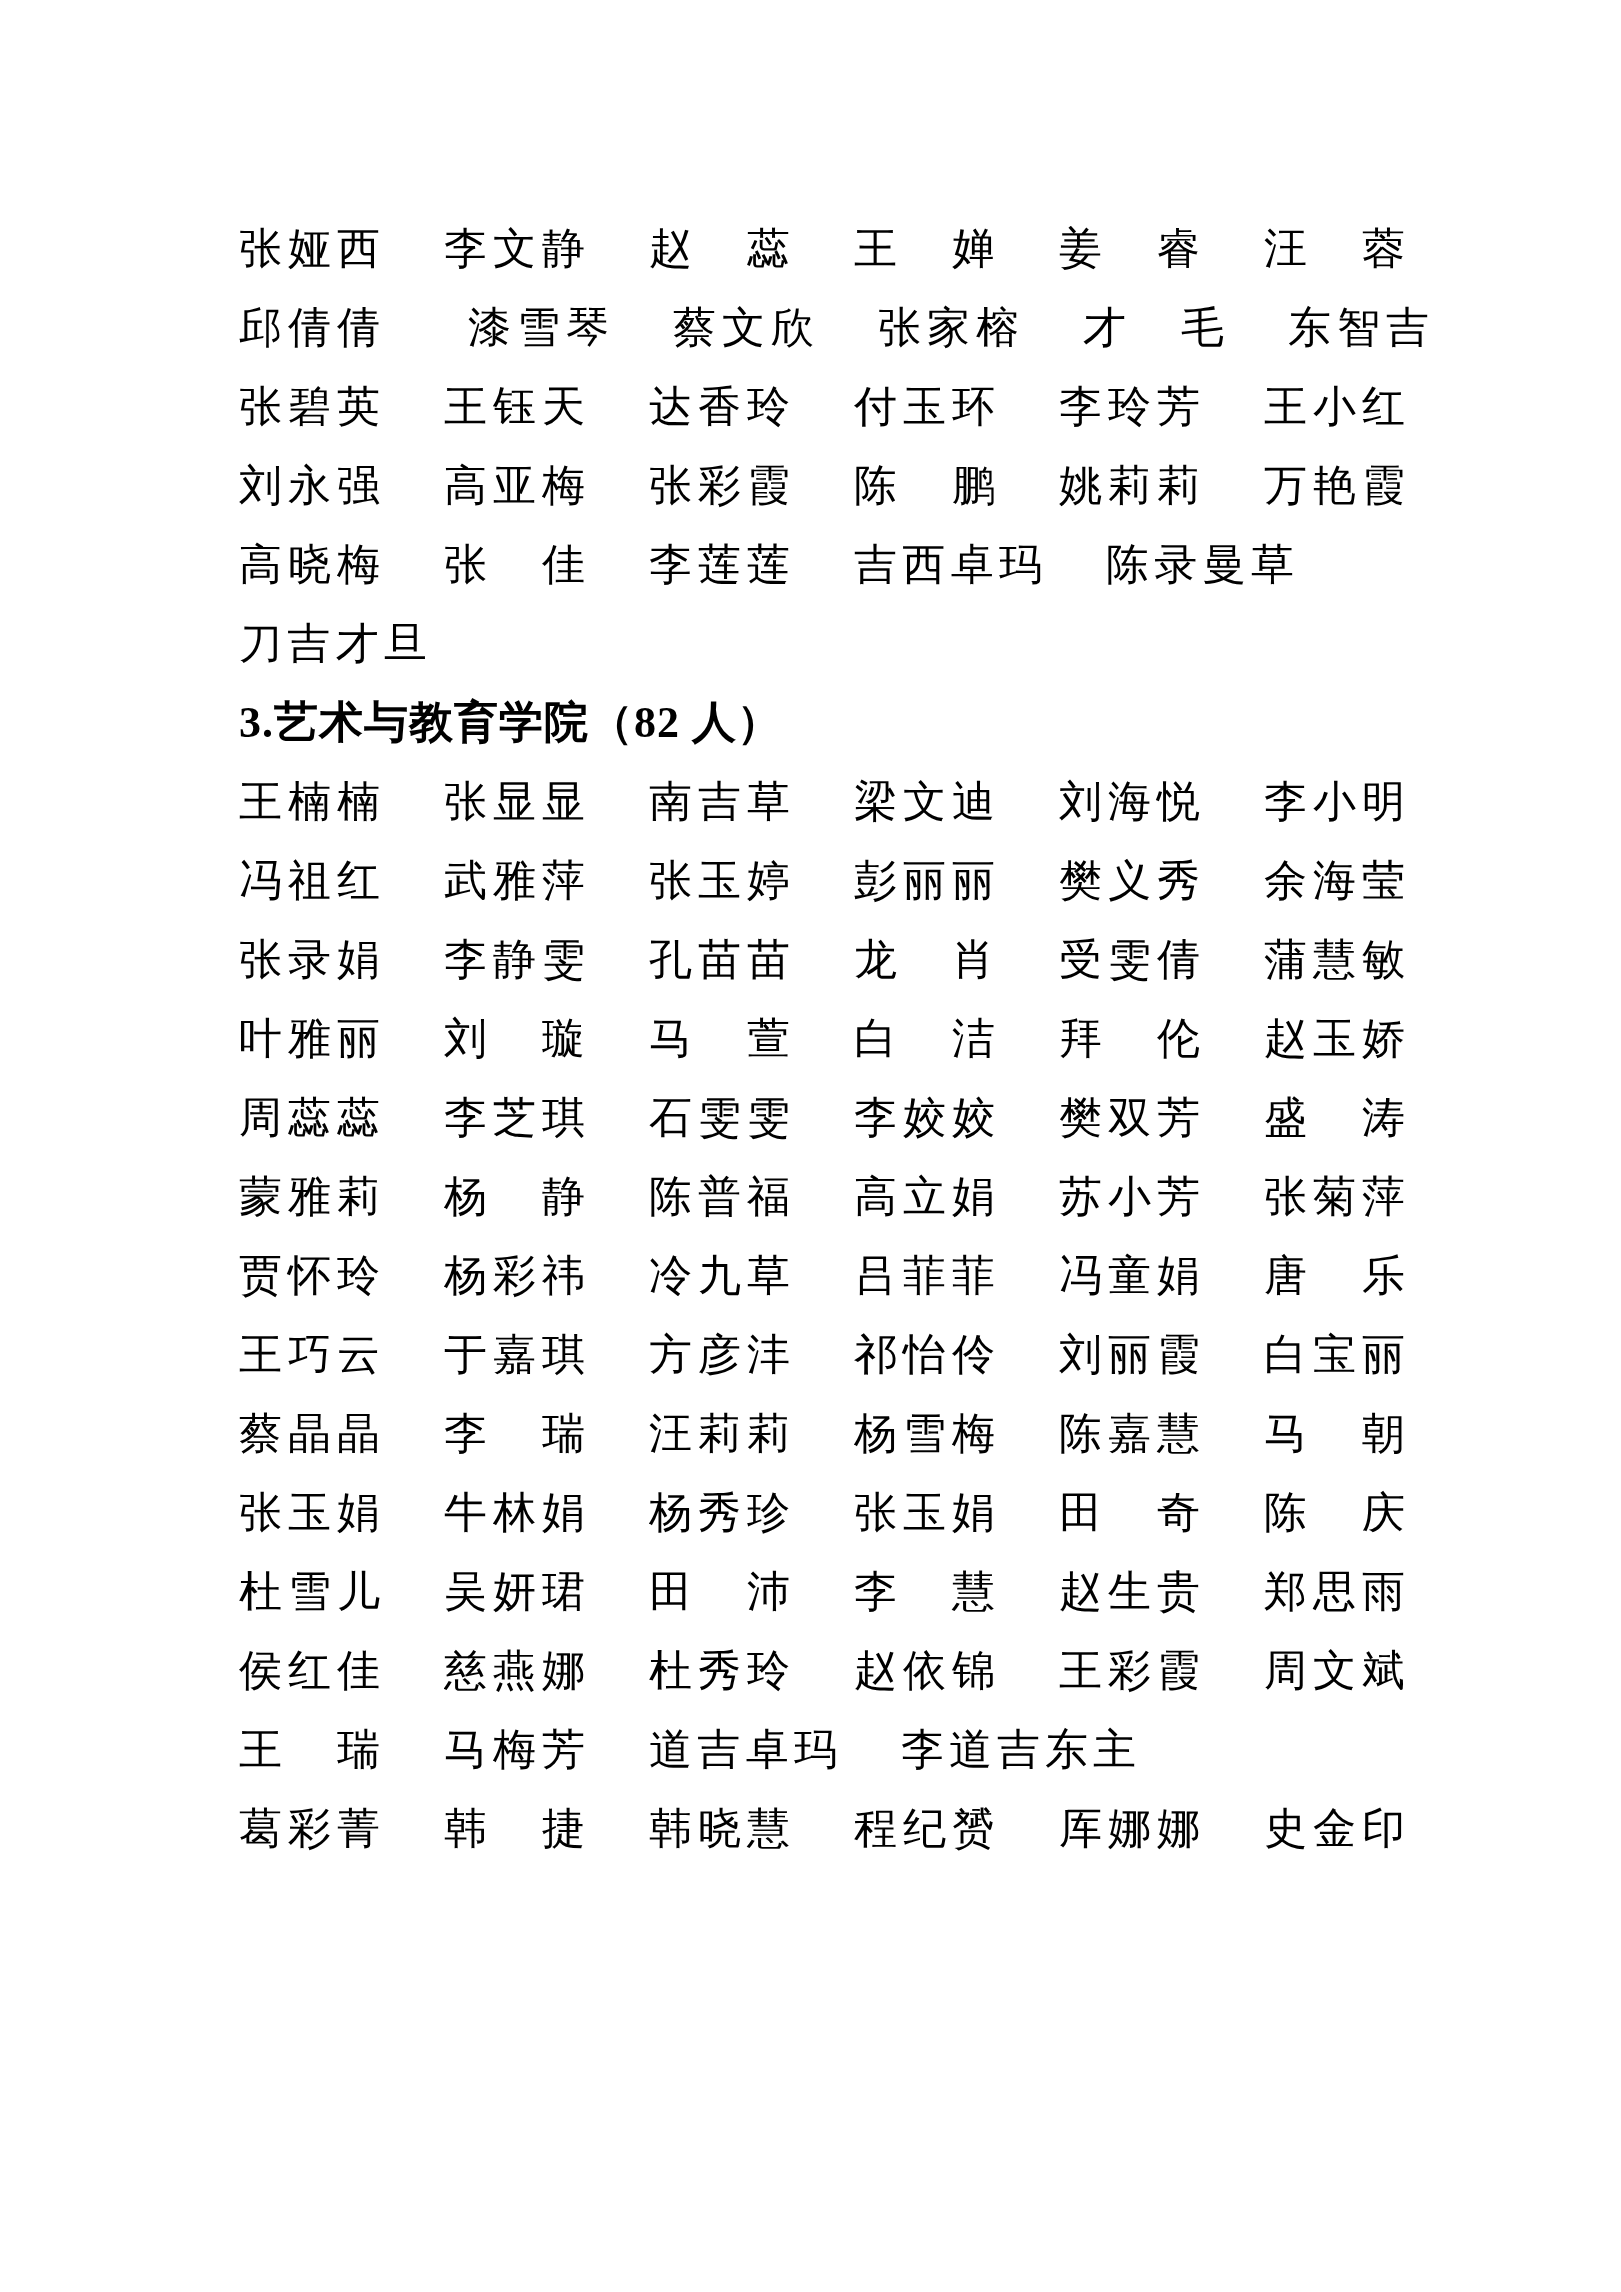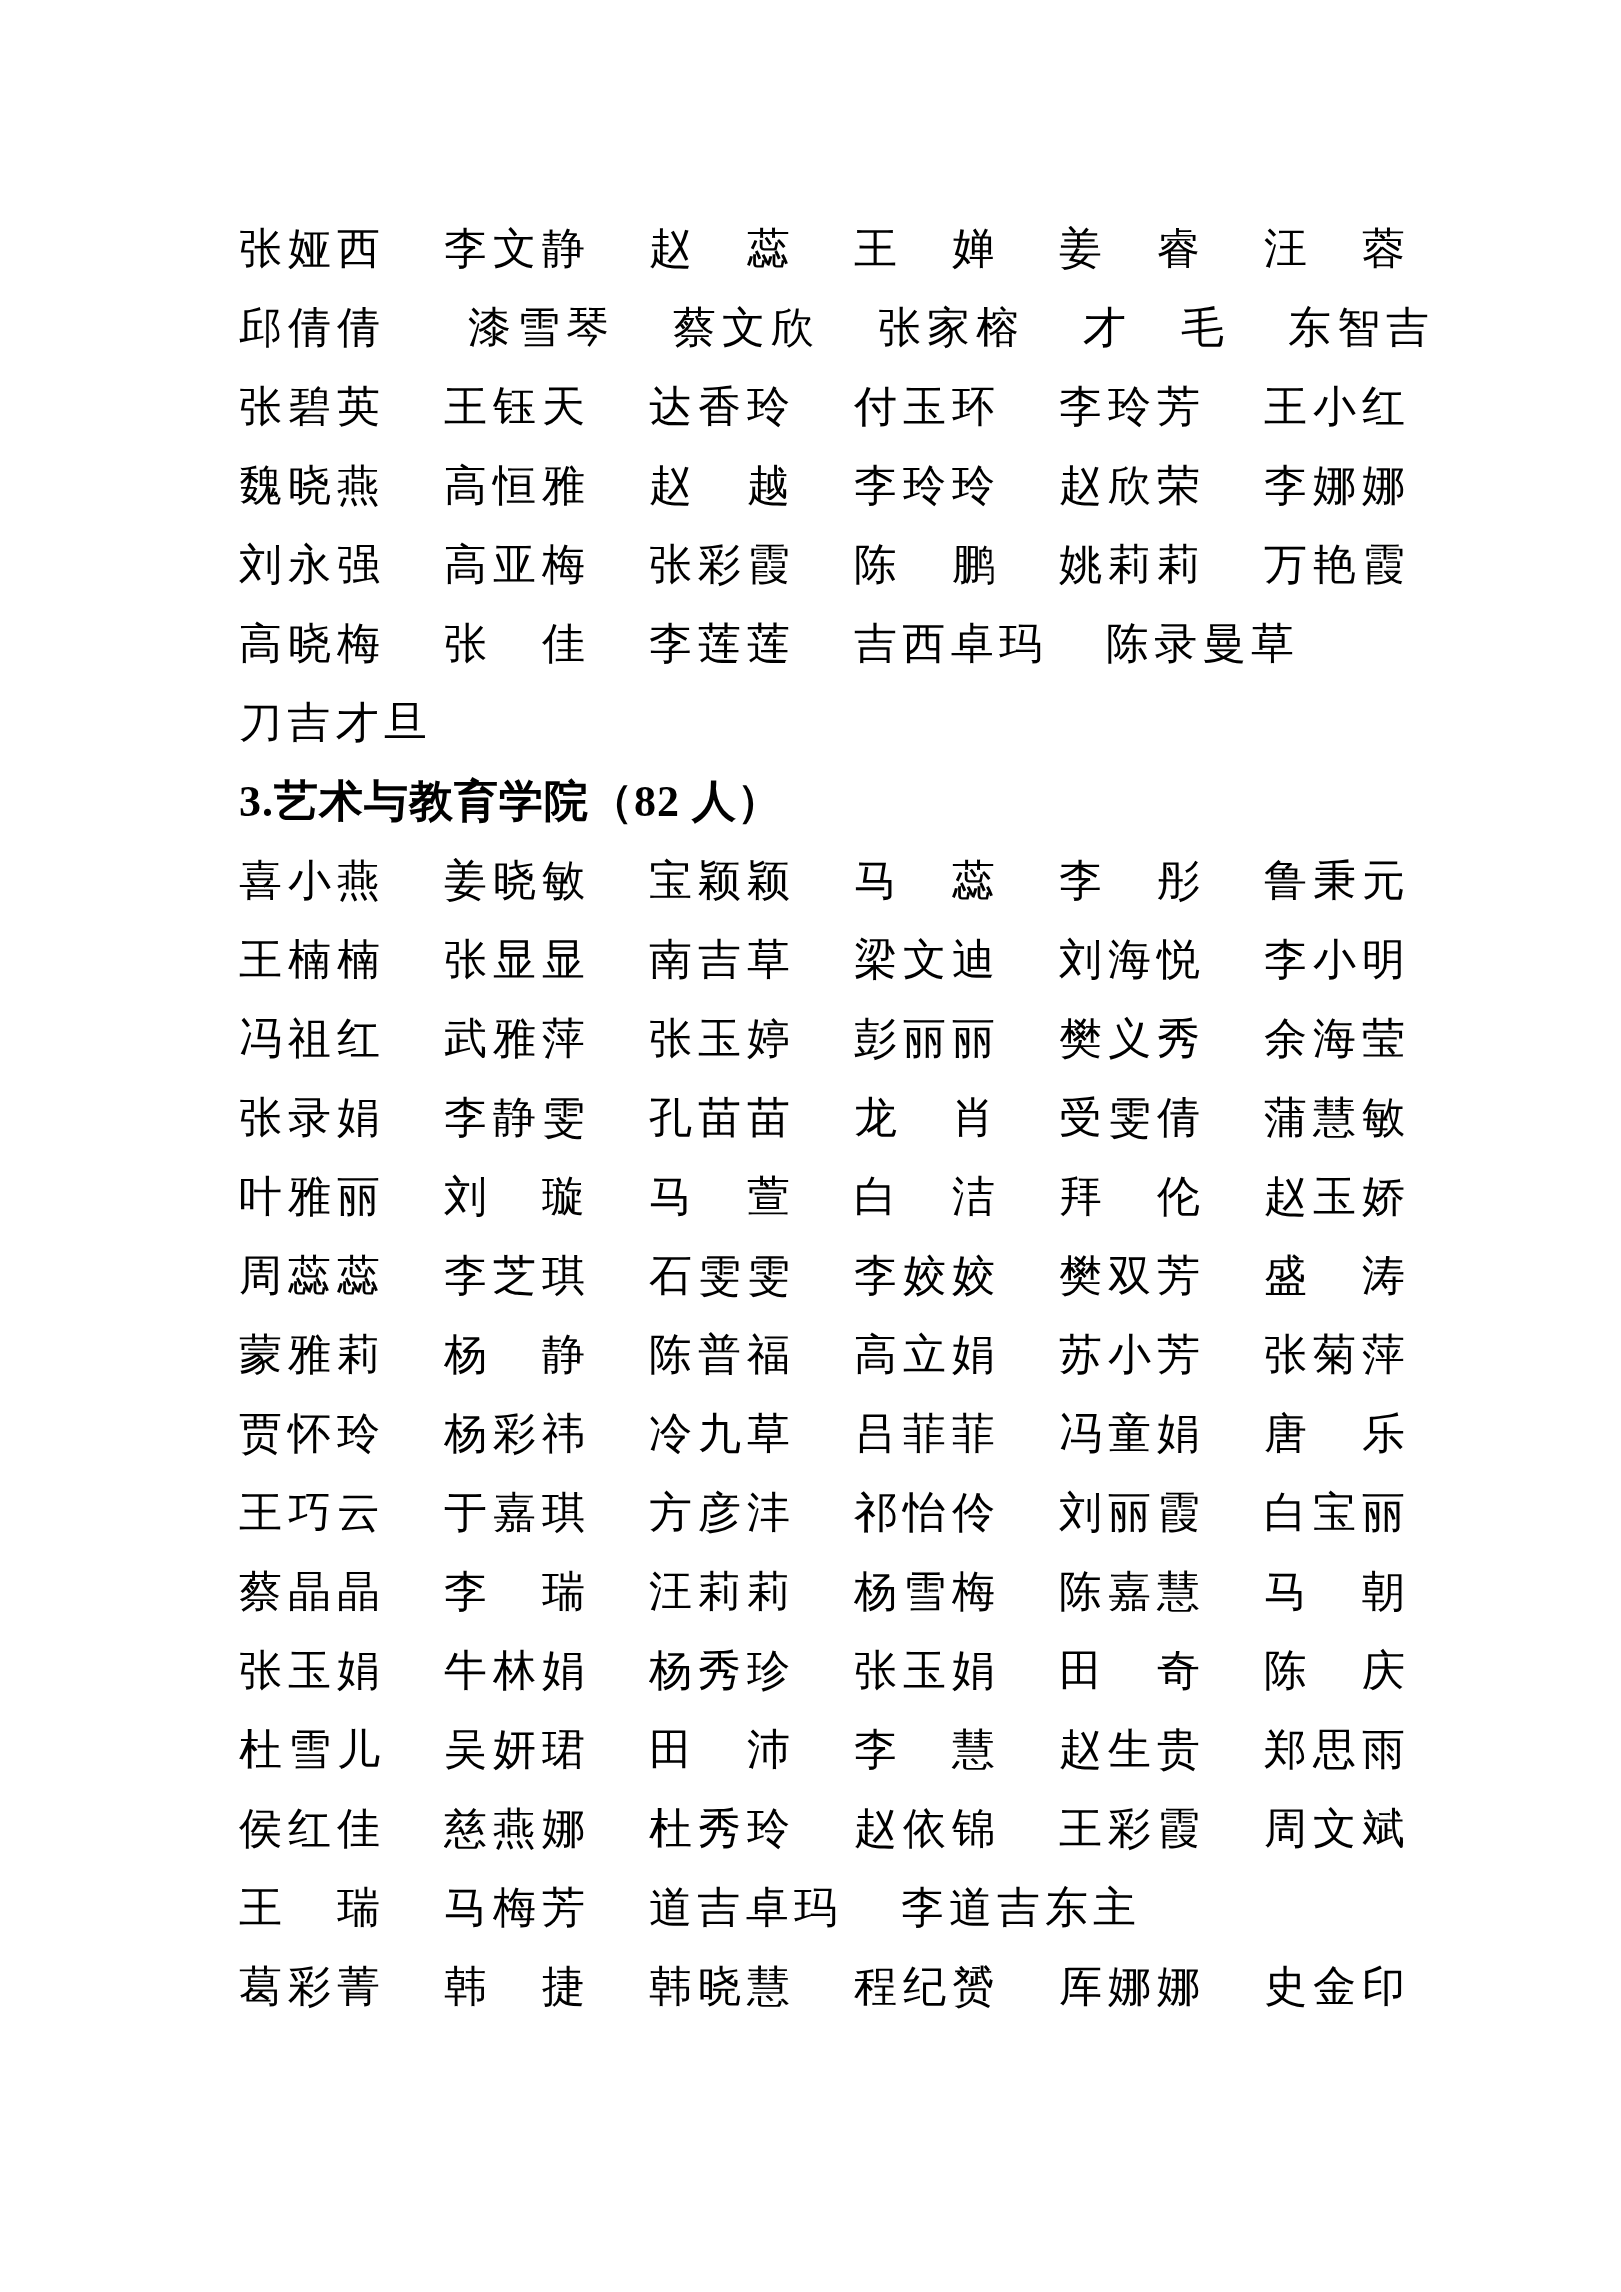--- a/index.html
+++ b/index.html
@@ -70,55 +70,39 @@
       </div>
       <div class="name-row">
         <span class="name" style="width: 141px;">张碧英</span>
         <span class="name" style="width: 141px;">王钰天</span>
         <span class="name" style="width: 141px;">达香玲</span>
         <span class="name" style="width: 141px;">付玉环</span>
         <span class="name" style="width: 141px;">李玲芳</span>
         <span class="name" style="width: 141px;">王小红</span>
       </div>
       <div class="name-row">
-        <span class="name" style="width: 141px;">魏晓燕</span>
-        <span class="name" style="width: 141px;">高恒雅</span>
-        <span class="name" style="width: 141px;">赵越</span>
-        <span class="name" style="width: 141px;">李玲玲</span>
-        <span class="name" style="width: 141px;">赵欣荣</span>
-        <span class="name" style="width: 141px;">李娜娜</span>
-      </div>
-      <div class="name-row">
         <span class="name" style="width: 141px;">刘永强</span>
         <span class="name" style="width: 141px;">高亚梅</span>
         <span class="name" style="width: 141px;">张彩霞</span>
         <span class="name" style="width: 141px;">陈鹏</span>
         <span class="name" style="width: 141px;">姚莉莉</span>
         <span class="name" style="width: 141px;">万艳霞</span>
       </div>
       <div class="name-row">
         <span class="name" style="width: 141px;">高晓梅</span>
         <span class="name" style="width: 141px;">张佳</span>
         <span class="name" style="width: 141px;">李莲莲</span>
         <span class="name" style="width: 188px;">吉西卓玛</span>
         <span class="name" style="width: 188px;">陈录曼草</span>
       </div>
       <div class="name-row">
         <span class="name" style="width: 188px;">刀吉才旦</span>
       </div>
       <div class="heading">3.艺术与教育学院（82 人）</div>
       <div class="name-row">
-        <span class="name" style="width: 141px;">喜小燕</span>
-        <span class="name" style="width: 141px;">姜晓敏</span>
-        <span class="name" style="width: 141px;">宝颖颖</span>
-        <span class="name" style="width: 141px;">马蕊</span>
-        <span class="name" style="width: 141px;">李彤</span>
-        <span class="name" style="width: 141px;">鲁秉元</span>
-      </div>
-      <div class="name-row">
         <span class="name" style="width: 141px;">王楠楠</span>
         <span class="name" style="width: 141px;">张显显</span>
         <span class="name" style="width: 141px;">南吉草</span>
         <span class="name" style="width: 141px;">梁文迪</span>
         <span class="name" style="width: 141px;">刘海悦</span>
         <span class="name" style="width: 141px;">李小明</span>
       </div>
       <div class="name-row">
         <span class="name" style="width: 141px;">冯祖红</span>
         <span class="name" style="width: 141px;">武雅萍</span>

